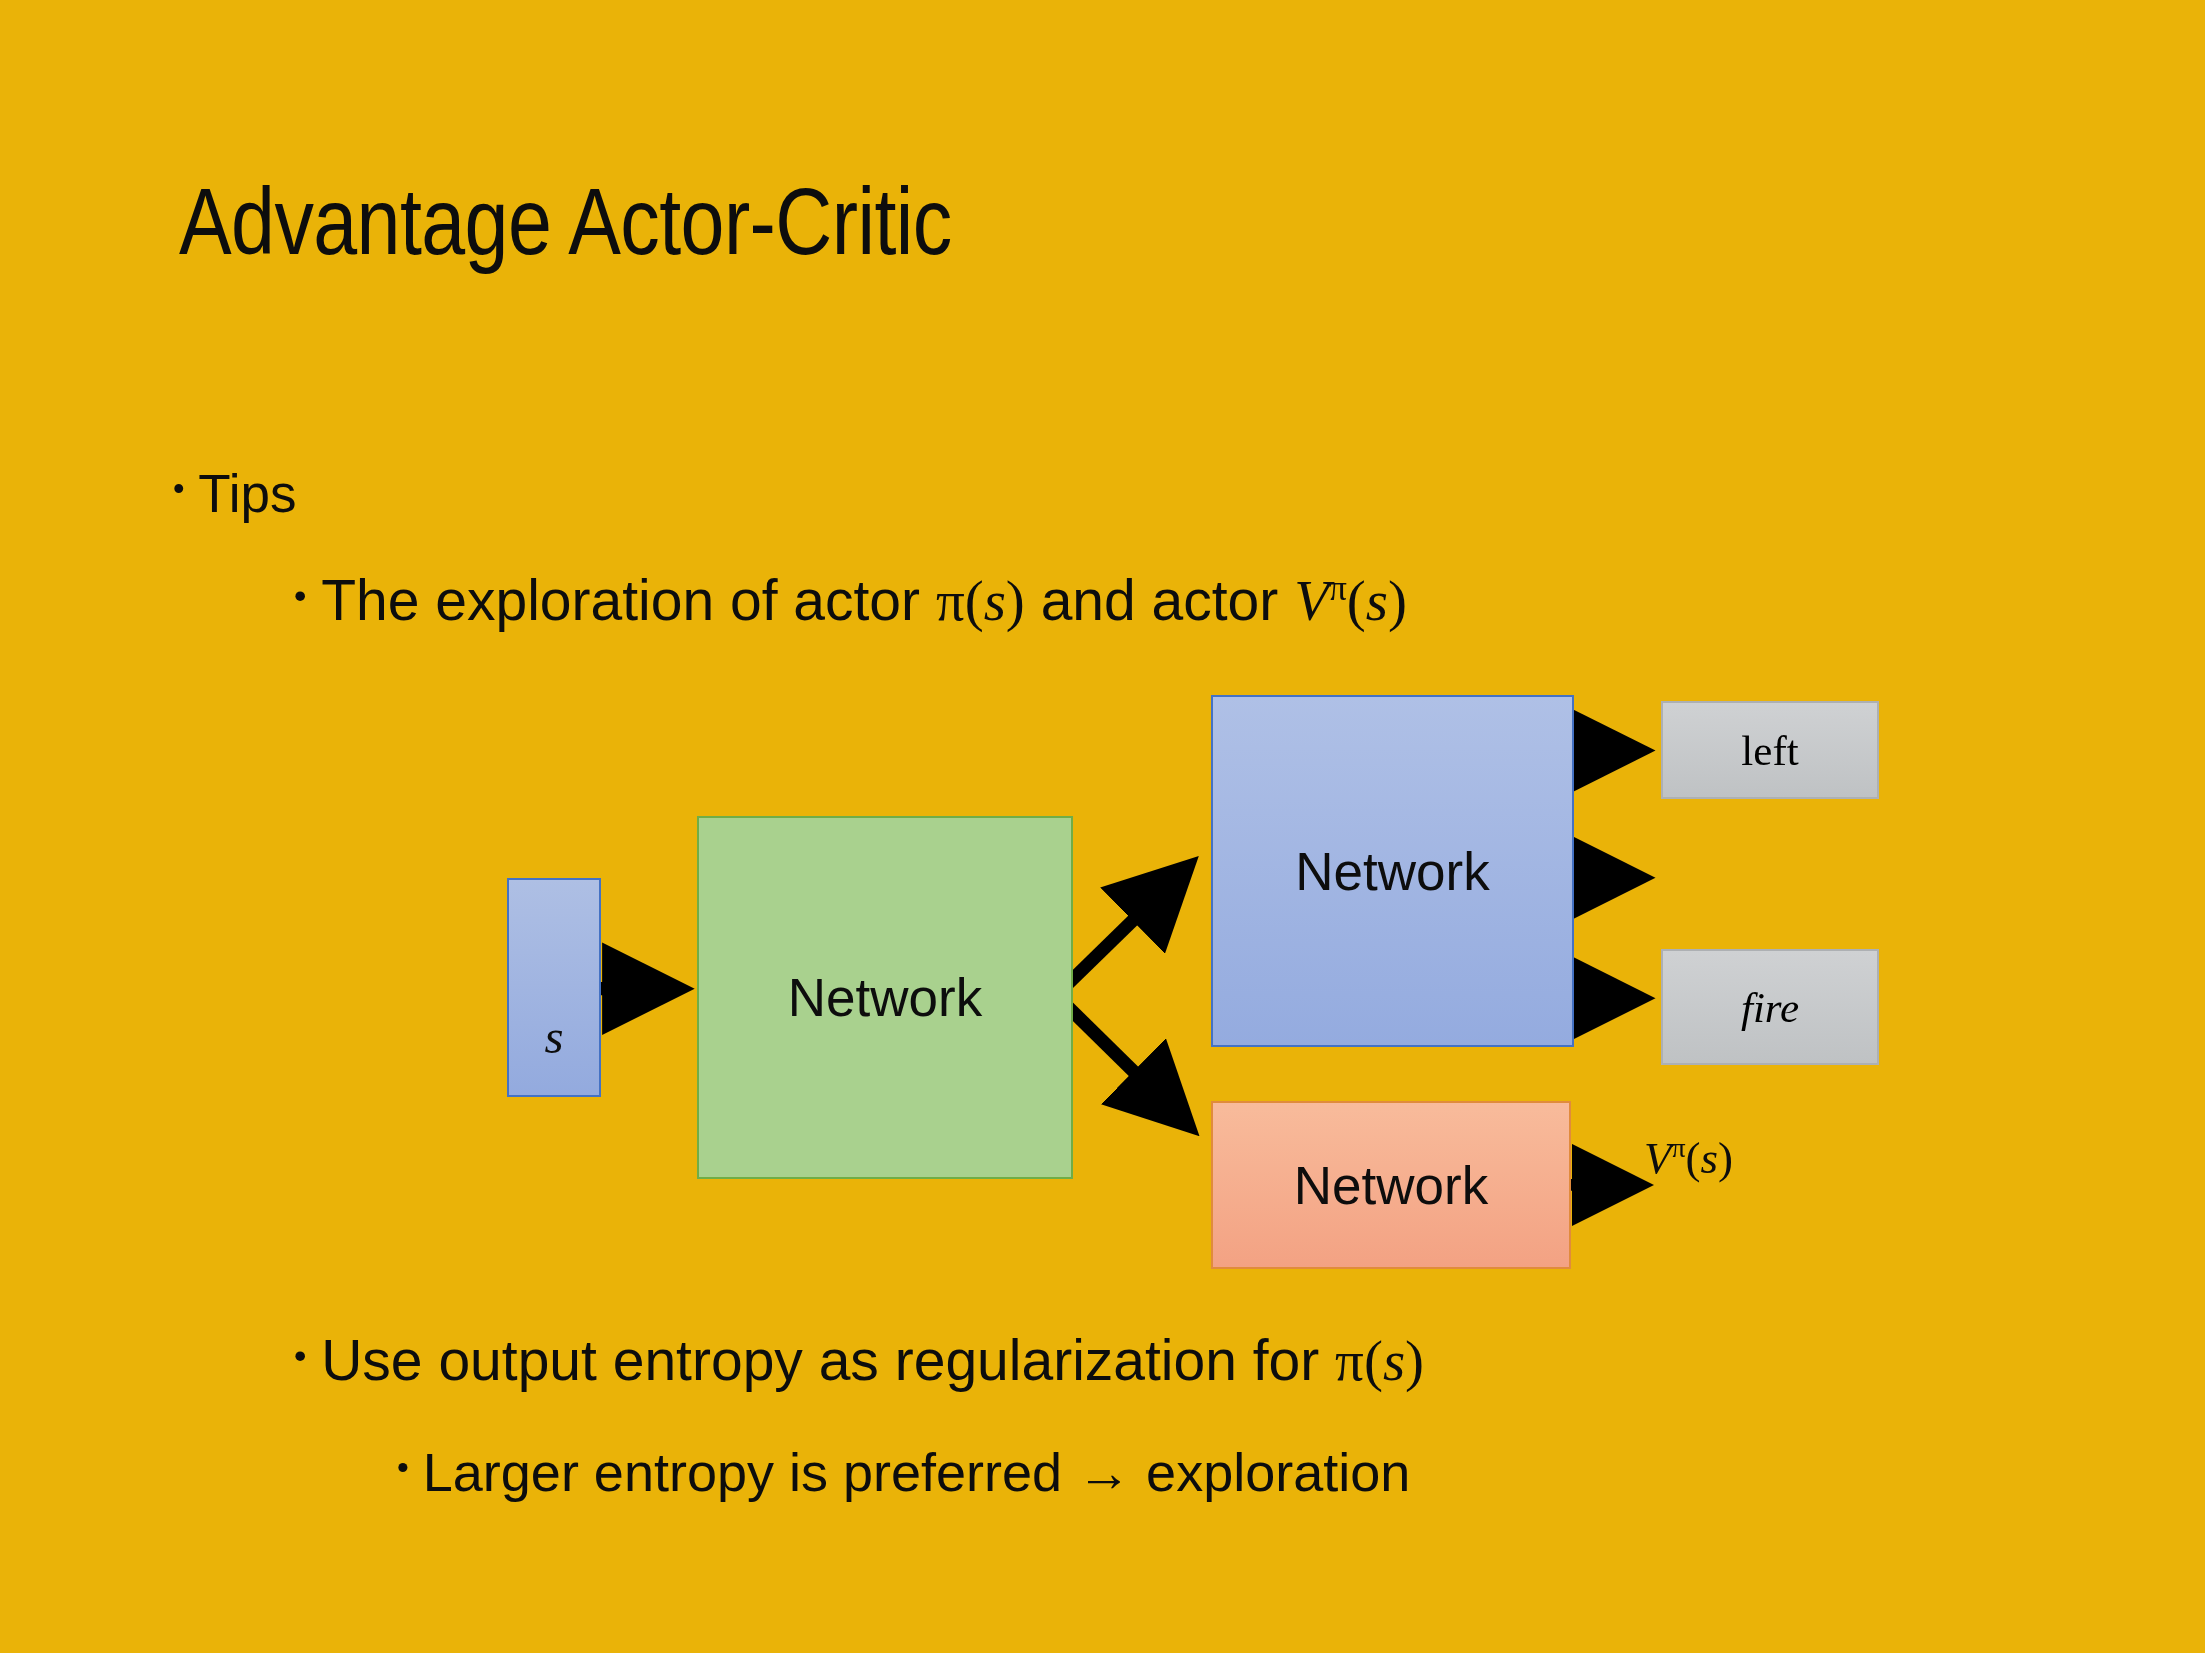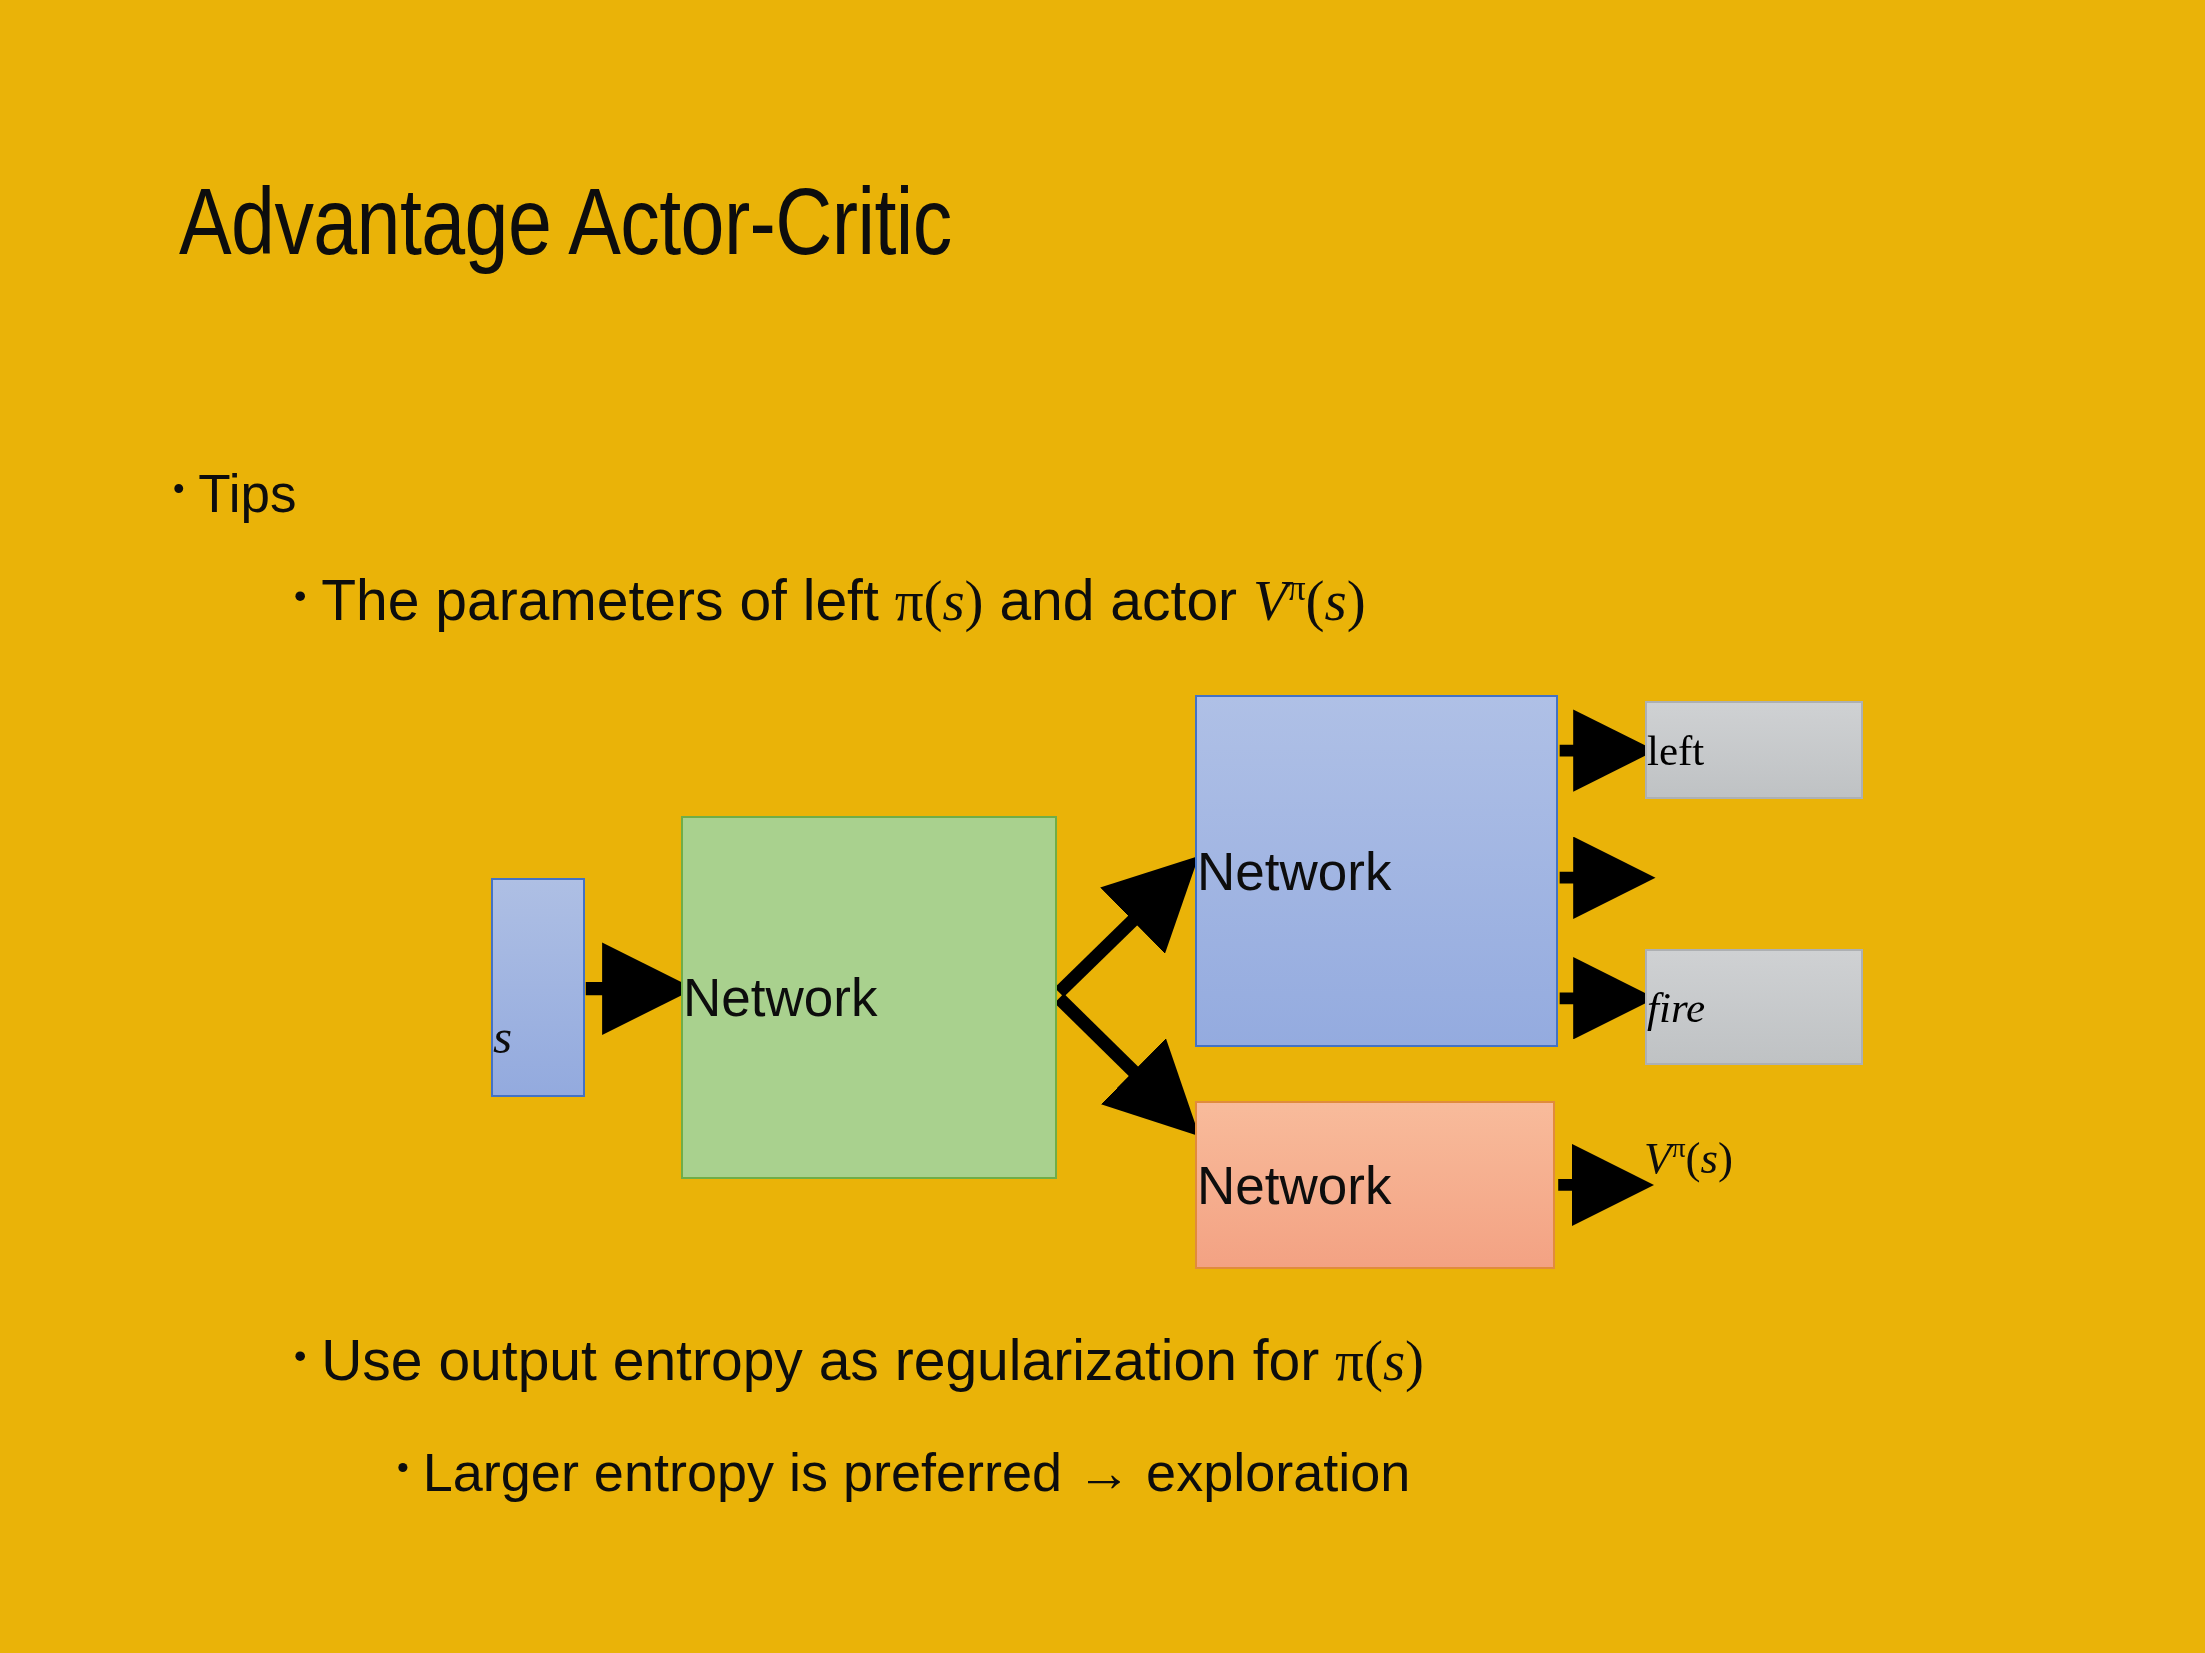--- a/index.html
+++ b/index.html
@@ -125,23 +125,25 @@
     width: 2205px;
     height: 1654px;
     pointer-events: none;
   }
 
   .box {
     position: absolute;
     box-sizing: border-box;
     display: flex;
     align-items: center;
+    justify-content: center;
     font-family: "Liberation Sans", sans-serif;
     font-size: 53px;
     color: #0d0d0d;
+    margin-left: 16px;
   }
 
   
   #box-state {
     left: 491px;
     top: 878px;
     width: 94px;
     height: 219px;
     background: linear-gradient(180deg, #aebfe4 0%, #93aade 100%);
     border: 2.9px solid #4472c4;
@@ -218,21 +220,21 @@
   <div class="slide-title">Advantage Actor-Critic</div>
 
   <div class="bullet" id="bullet-tips">
     <span class="dot">•</span>
     <span class="btext">Tips</span>
   </div>
 
   <div class="bullet" id="bullet-params">
     <span class="dot">•</span>
     <span class="btext">
-      <span>The parameters of left </span><span class="nowrap"><span class="mgreek">π</span><span class="mparen">(</span><span class="mi">s</span><span class="mparen">)</span></span><span>  and actor </span><span class="nowrap"><span class="mi">V</span><span class="msup">π</span><span class="mparen">(</span><span class="mi">s</span><span class="mparen">)</span></span><br>
+      <span>The exploration of actor </span><span class="nowrap"><span class="mgreek">π</span><span class="mparen">(</span><span class="mi">s</span><span class="mparen">)</span></span><span>  and actor </span><span class="nowrap"><span class="mi">V</span><span class="msup">π</span><span class="mparen">(</span><span class="mi">s</span><span class="mparen">)</span></span><br>
     </span>
   </div>
 
   <div class="bullet" id="bullet-entropy">
     <span class="dot">•</span>
     <span class="btext"><span>Use output entropy as regularization for </span><span class="nowrap"><span class="mgreek">π</span><span class="mparen">(</span><span class="mi">s</span><span class="mparen">)</span></span></span>
   </div>
 
   <div class="bullet" id="bullet-larger">
     <span class="dot">•</span>

